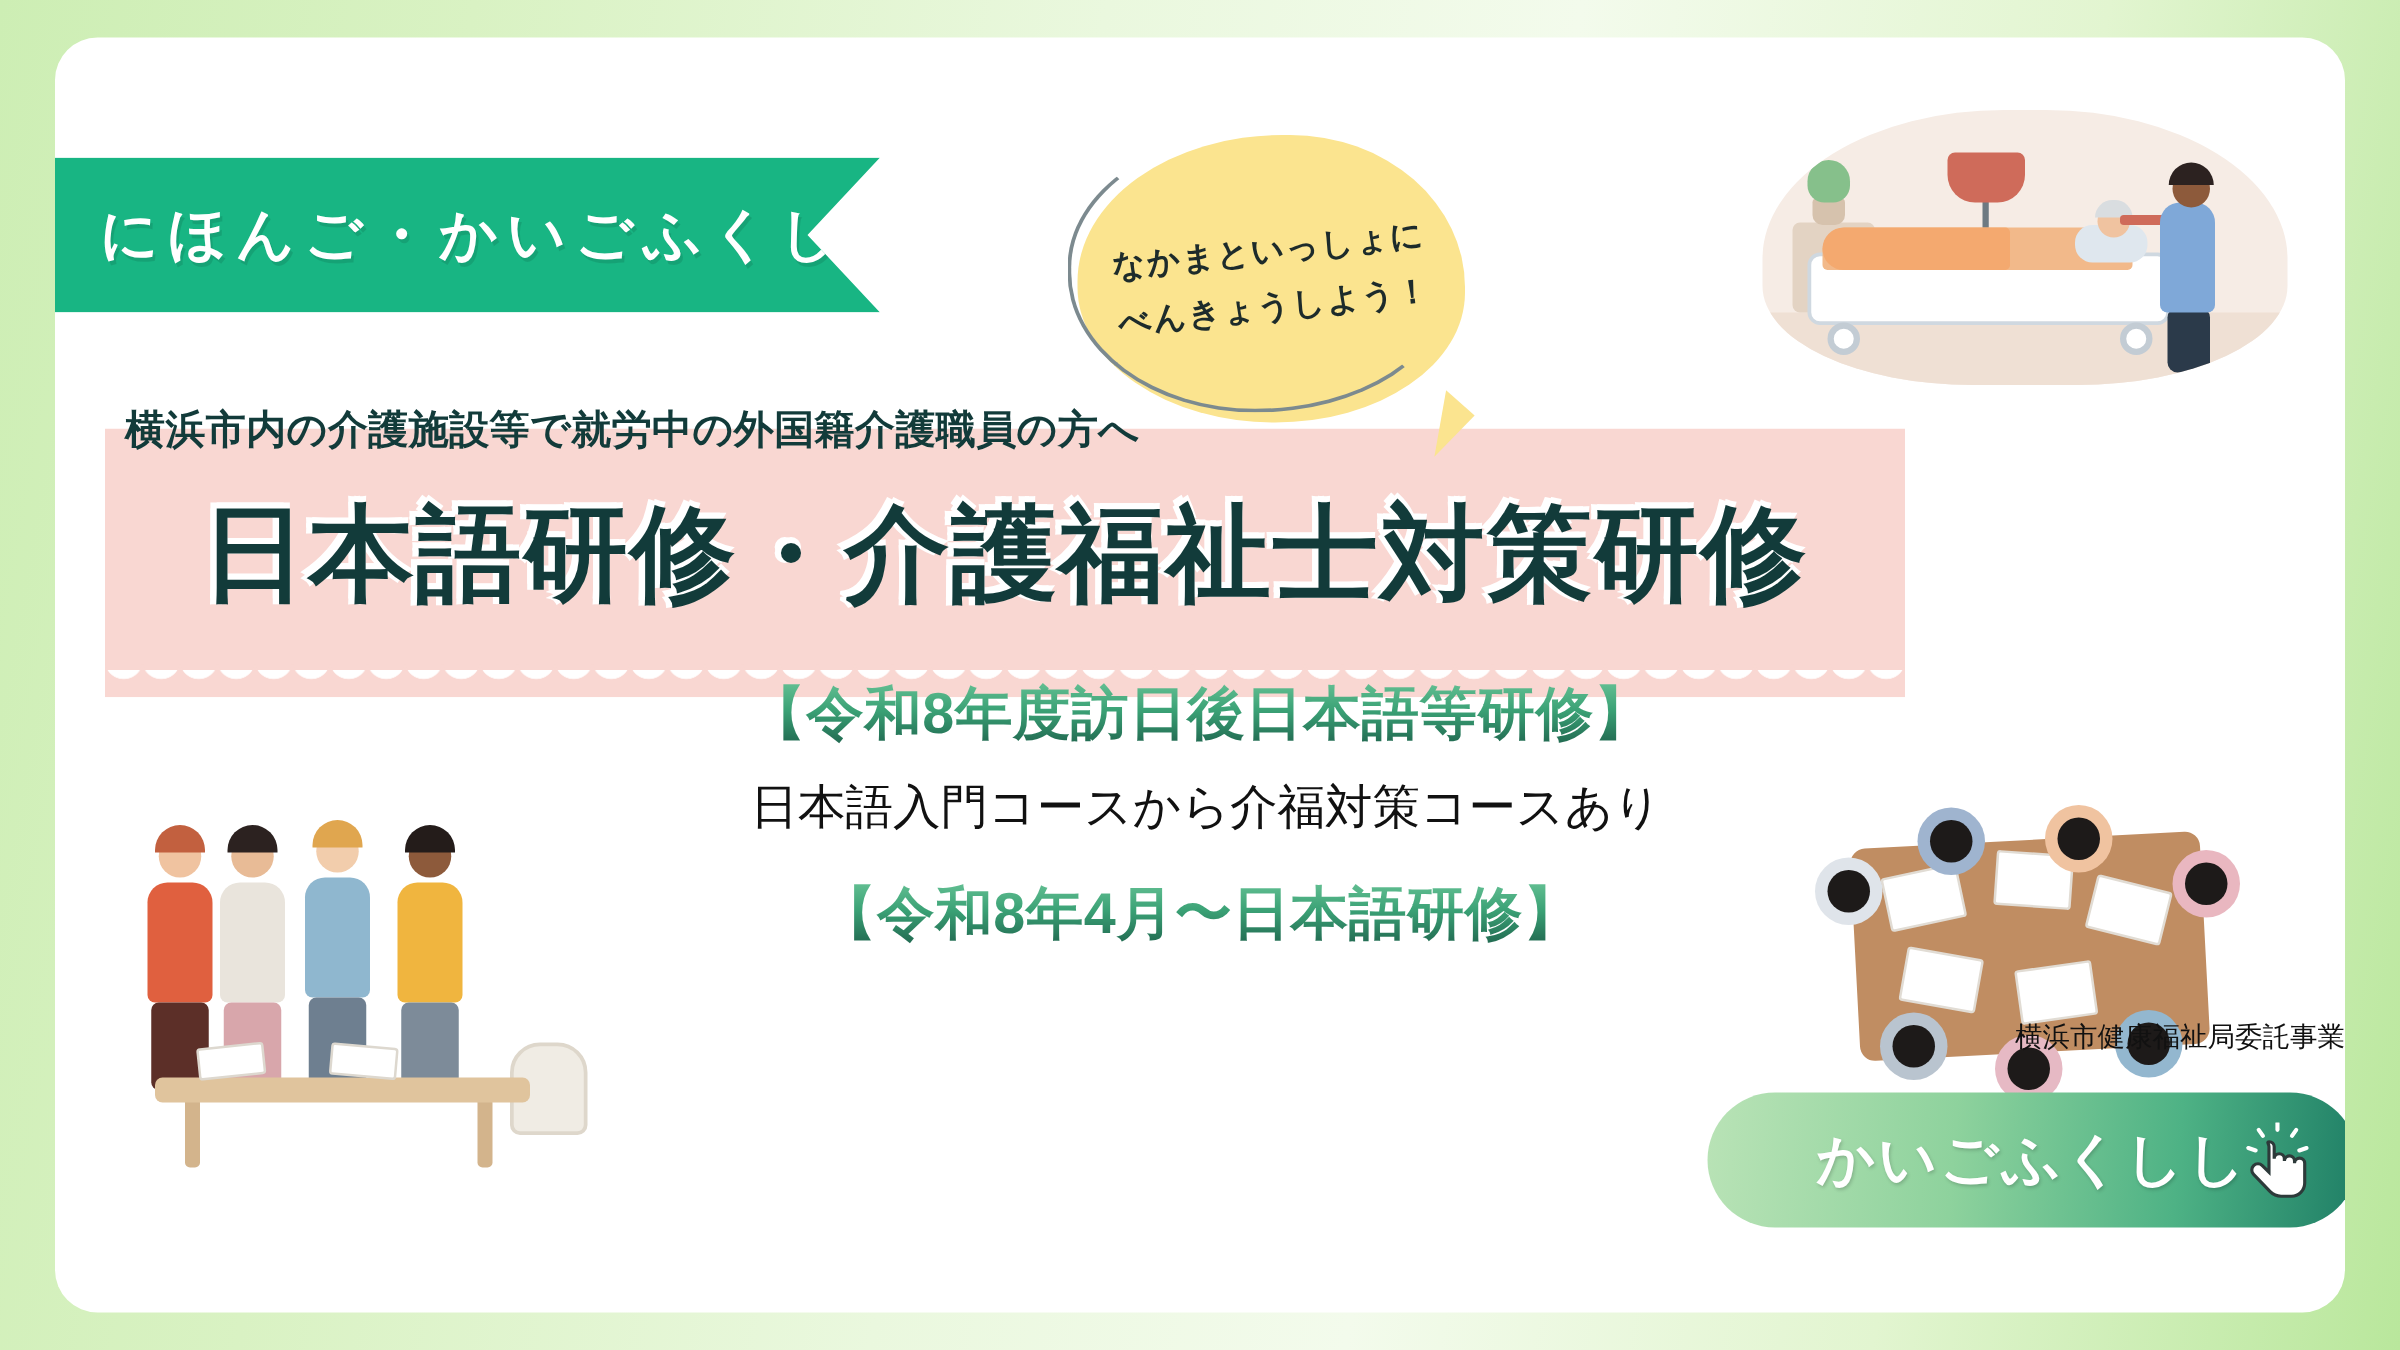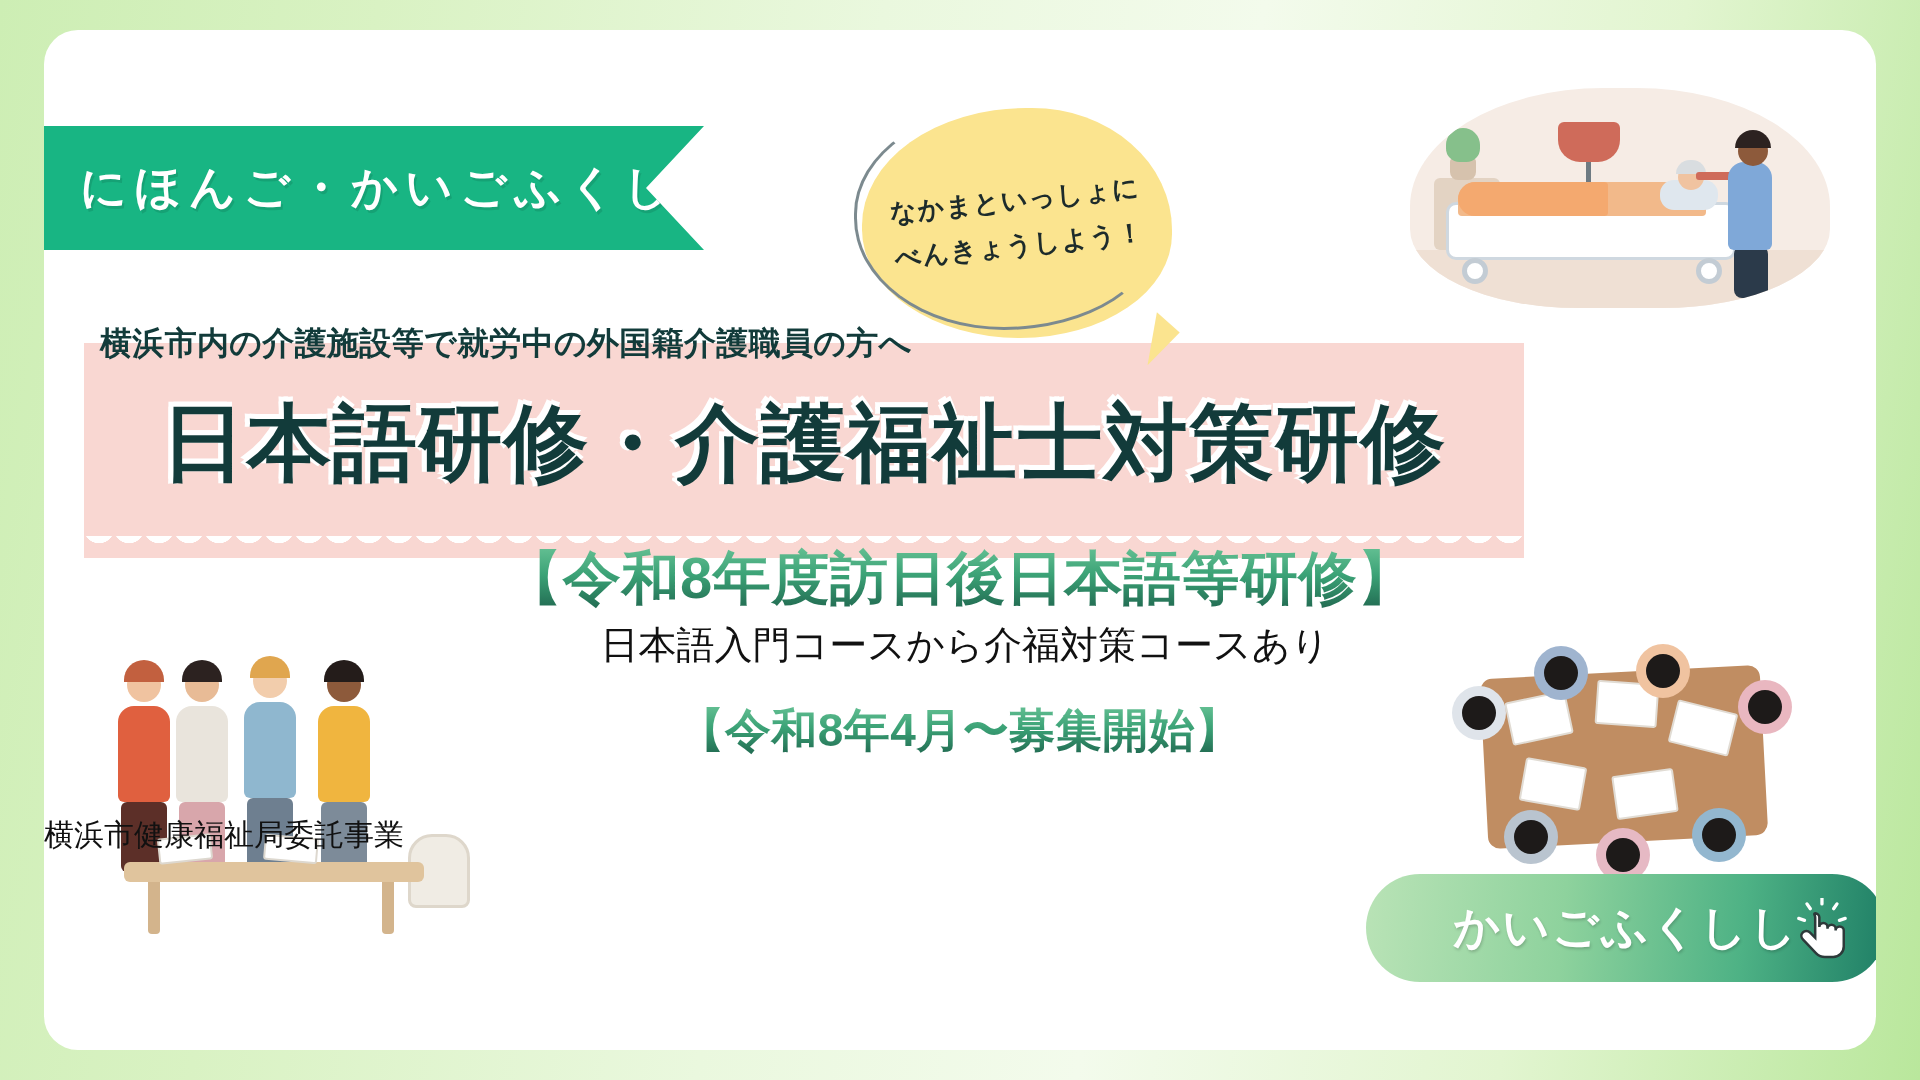--- a/index.html
+++ b/index.html
@@ -60,30 +60,30 @@
 
   
   .gradline{
     position:absolute; text-align:center; white-space:nowrap;
     font-weight:900; letter-spacing:.01em;
     background:linear-gradient(180deg,#6ec79a 0%,#3ba276 45%,#1b5c48 100%);
     -webkit-background-clip:text; background-clip:text;
     -webkit-text-fill-color:transparent; color:transparent;
     z-index:5;
   }
-  #gl1{ left:0; right:0; top:510px; font-size:58px; }
+  #gl1{ left:0; right:0; top:510px; font-size:46px; }
   #gl2{ left:0; right:0; top:670px; font-size:46px; }
 
   #bodyline{
     position:absolute; left:0; right:0; top:590px; text-align:center;
     font-size:38px; color:#111111; white-space:nowrap; z-index:5;margin-left:10px;
   }
   #footline{
-    position:absolute; left:0; right:0; top:785px; text-align:left;
-    font-size:30px; color:#111111; white-space:nowrap; z-index:5;font-family:Liberation Serif, serif;
+    position:absolute; left:0; right:0; top:785px; text-align:right;
+    font-size:22px; color:#111111; white-space:nowrap; z-index:5;font-family:Liberation Serif, serif;
   }
 
   
   #cta{
     position:absolute; right:-10px; bottom:68px; width:520px; height:108px;
     border-radius:60px;
     background:linear-gradient(95deg,#b9e3b6 0%,#8ed29d 38%,#4eb285 72%,#1f7f66 100%);
     display:flex; align-items:center; justify-content:center;
     z-index:8; cursor:pointer;
   }
@@ -309,21 +309,21 @@
     <div class="tdp s6">
         <div class="hd"></div>
       </div>
     <div class="tdp s7">
         <div class="hd"></div>
       </div>
   </div>
 
   <div class="gradline" id="gl1">【令和8年度訪日後日本語等研修】</div>
   <div id="bodyline">日本語入門コースから介福対策コースあり</div>
-  <div class="gradline" id="gl2">【令和8年4月〜募集開始】</div>
+  <div class="gradline" id="gl2">【令和8年4月〜日本語研修】</div>
   <div id="footline">横浜市健康福祉局委託事業</div>
 
   <div id="cta">
     <span class="ctatext">かいごふくしし</span>
     <svg class="cursor" viewBox="0 0 64 68">
       <g stroke="#ffffff" stroke-width="3.4" fill="none" stroke-linecap="round">
         <path d="M33 6 V0.5"></path>
           <path d="M21 11 L17.5 6"></path>
           <path d="M45 11 L48.5 6"></path>
         <path d="M15 23 L9 21"></path>

